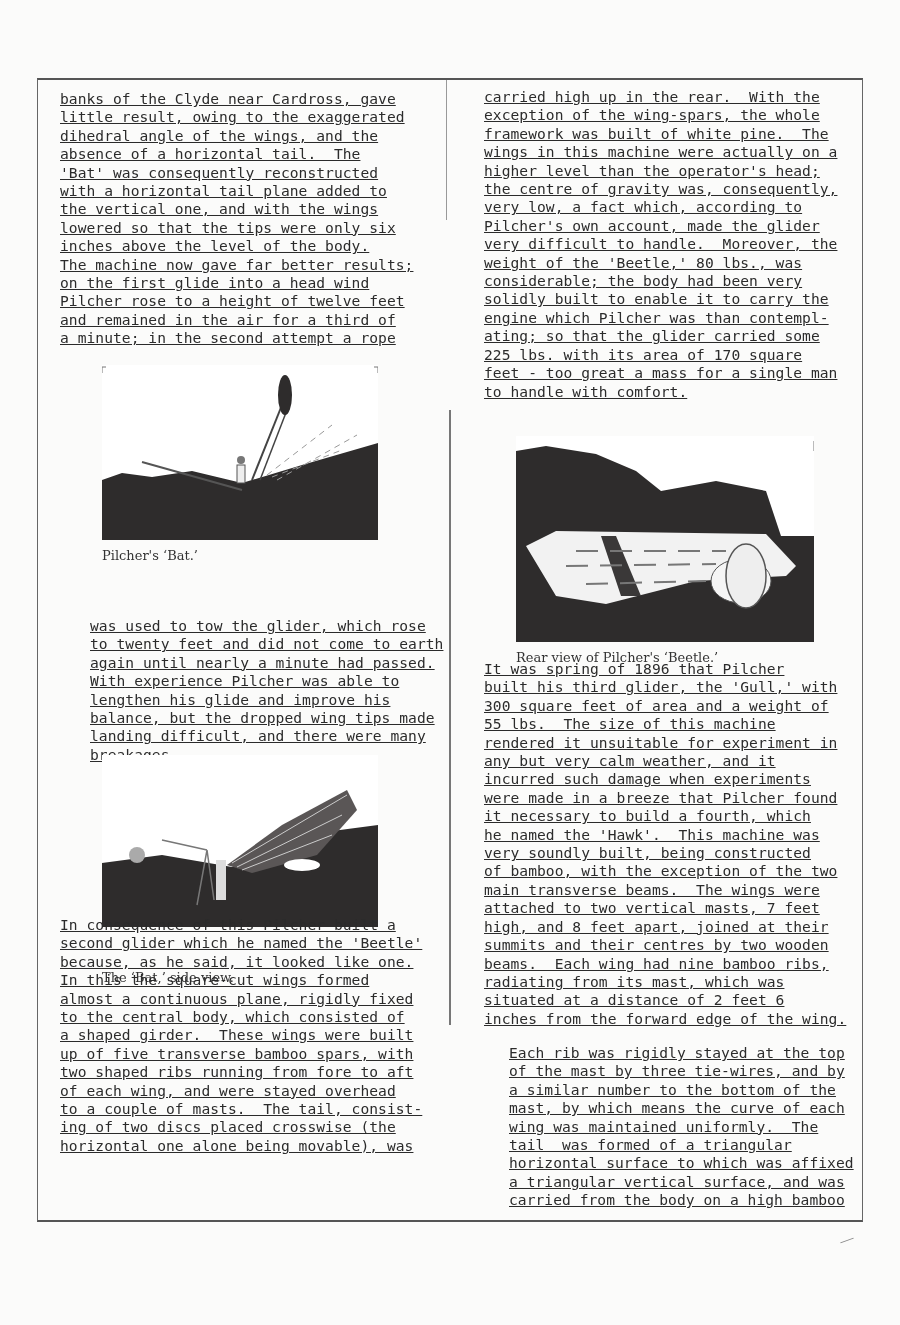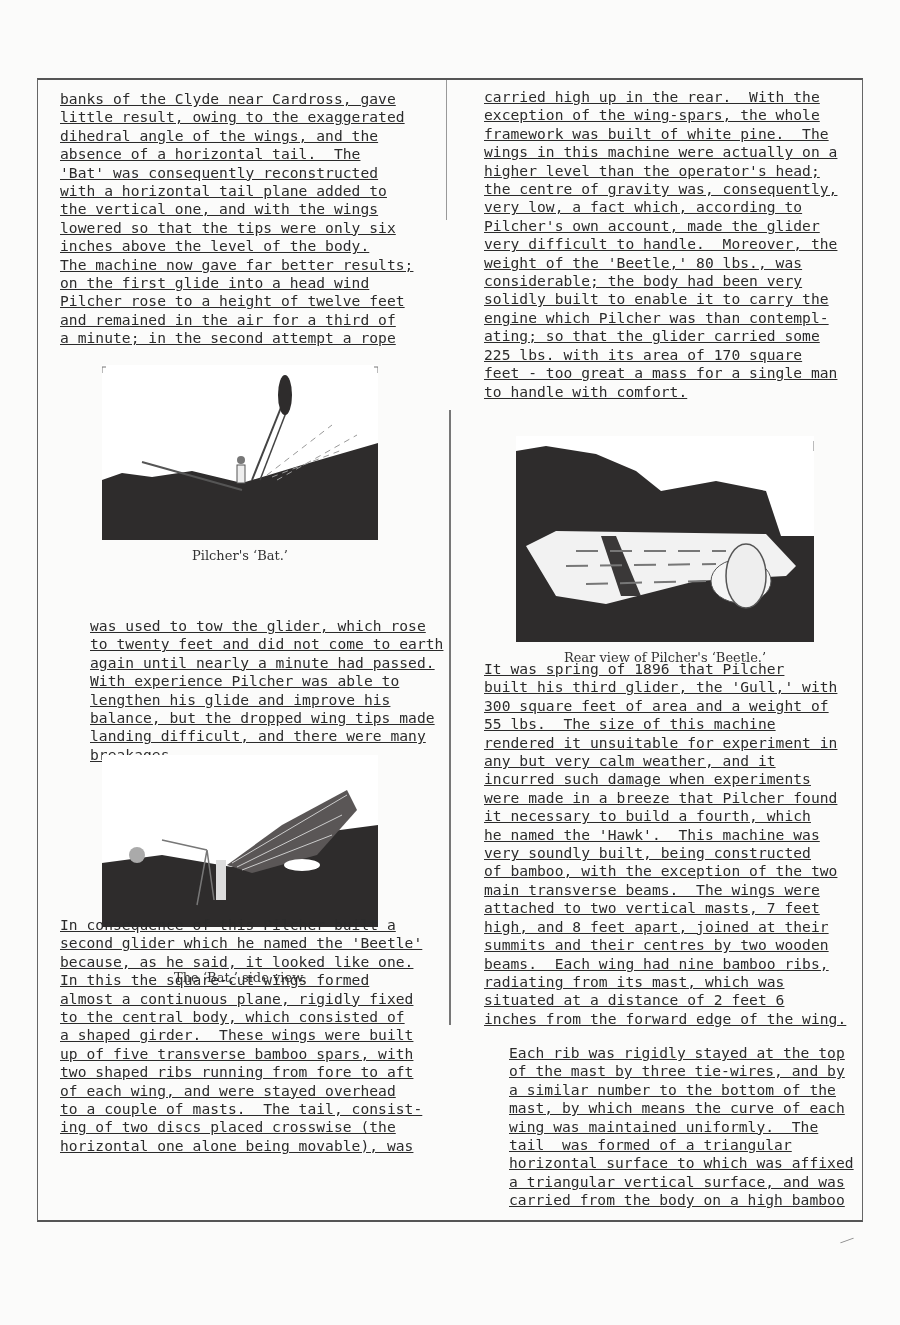--- a/index.html
+++ b/index.html
@@ -24,21 +24,21 @@
     .col.right { left: 484px; top: 88px; width: 380px; }
     .para {
       font-size: 14.6px; line-height: 18.4px; white-space: pre; margin: 0; letter-spacing: 0.05px; text-decoration: underline;
     }
     .figure { position: absolute; }
     .photo {
       position: absolute; background: #fff; overflow: hidden;
     }
     .caption {
       position: absolute; font-family: "DejaVu Serif", "Liberation Serif", serif; font-size: 13px;
-      color: #333; text-align: center; white-space: nowrap;
+      color: #333; text-align: left; white-space: nowrap;
     }
     .mark { position: absolute; background: #888; }
   </style>
 </head>
 <body>
 
 <div class="frame"></div>
 <div class="col-divider2"></div>
 <div class="col-divider"></div>
 

